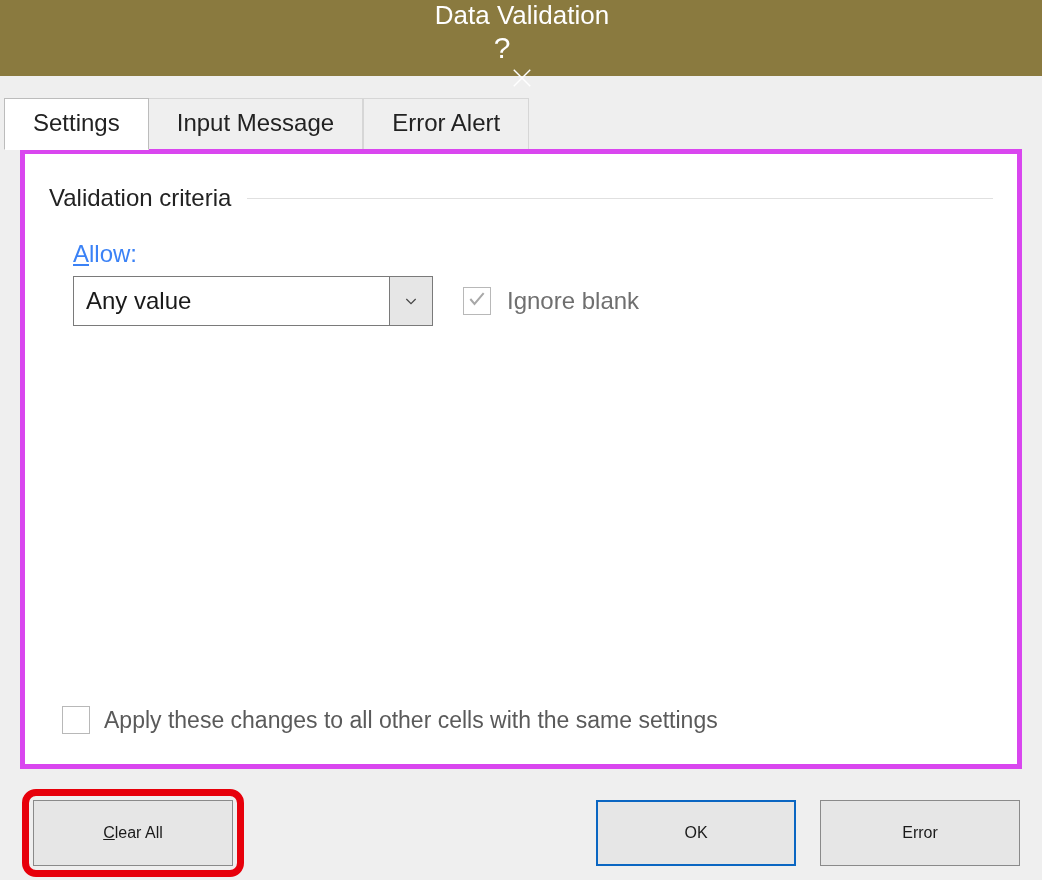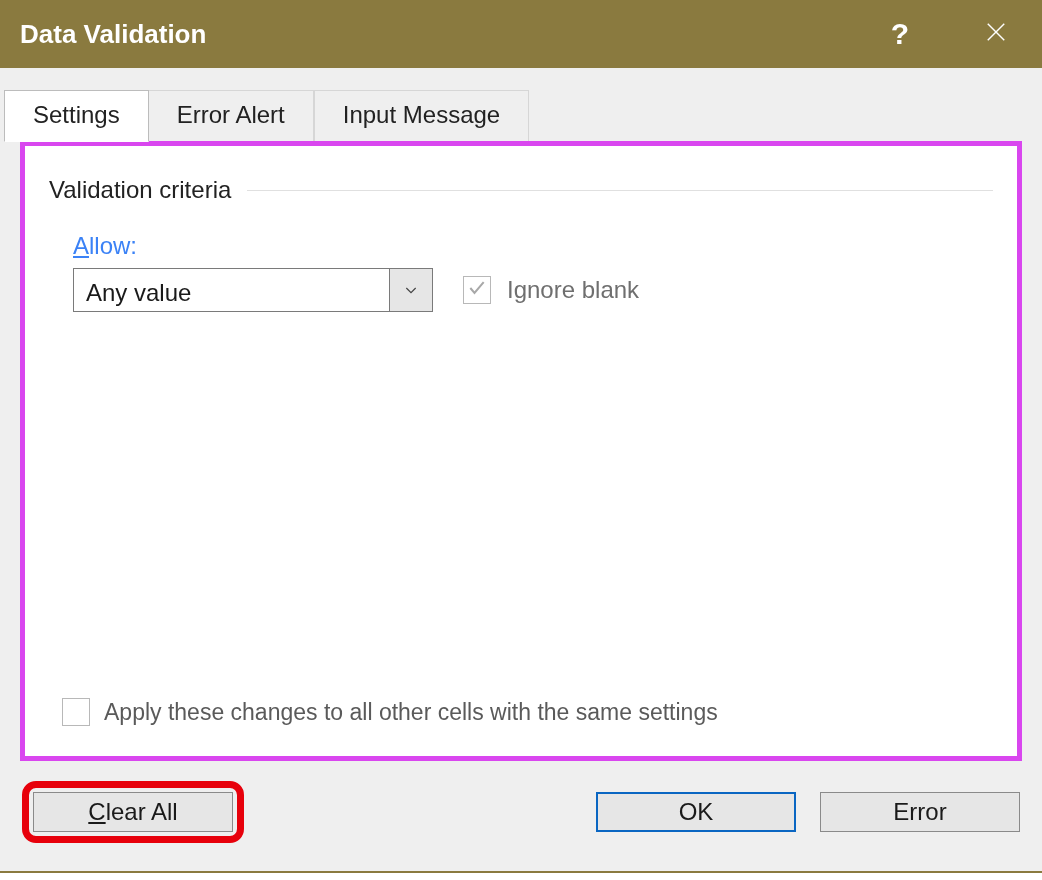--- a/index.html
+++ b/index.html
@@ -8,28 +8,29 @@
     width: 1042px; height: 880px;
     font-family: "Segoe UI", Arial, sans-serif;
     background: #ffffff;
   }
   .dialog {
     width: 1042px;
     background: #efefef;
     border-bottom: 2px solid #8a7a3f;
   }
   .titlebar {
-    height: 68px;
+    height: 76px;
     background: #8a7a3f;
     color: #ffffff;
     display: flex;
     align-items: center;
     padding: 0 18px 0 20px;
     font-size: 26px;
-    font-weight: 700;
+    font-weight: 400;
+    flex-direction: column;
   }
   .titlebar .title { flex: 1; }
   .titlebar .tb-btn {
     width: 56px; height: 56px;
     display: flex; align-items: center; justify-content: center;
     font-size: 26px;
     color: #ffffff;
   }
   .titlebar .tb-btn.help { font-size: 30px; margin-right: 40px;}
   .titlebar .tb-btn.close svg { width: 22px; height: 22px; }
@@ -91,21 +92,21 @@
   .field-label {
     font-size: 24px;
     color: #3b82f6;
     margin-bottom: 8px;
   }
   .field-label.disabled { color: #8a8a8a; }
   .field-label .ul { text-decoration: underline; }
   .combo {
     display: flex;
     width: 360px;
-    height: 44px;
+    height: 50px;
   }
   .combo .combo-text {
     flex: 1;
     border: 1px solid #7a7a7a;
     border-right: none;
     background: #ffffff;
     font-size: 24px;
     padding: 10px 12px;
     color: #1a1a1a;
   }
@@ -152,23 +153,23 @@
     font-size: 23px;
     color: #5a5a5a;
   }
   .buttonbar {
     display: flex;
     padding: 20px 22px 28px 22px;
     align-items: center;
     background: #efefef;
   }
   .btn {
-    height: 40px;
+    height: 66px;
     min-width: 200px;
-    font-size: 24px;
+    font-size: 16px;
     background: #e6e6e6;
     border: 1px solid #8a8a8a;
     display: flex;
     align-items: center;
     justify-content: center;
     color: #1a1a1a;
   }
   .btn .ul { text-decoration: underline; }
   .btn.default {
     border: 2px solid #0a66c2;
@@ -202,24 +203,24 @@
         </svg>
       </span>
     </div>
   </div>
 
   <div class="tabstrip">
     <div class="tab active">
       <span>Settings</span>
     </div>
     <div class="tab inactive">
+      <span>Input Message</span>
+    </div>
+    <div class="tab inactive">
       <span>Error Alert</span>
-    </div>
-    <div class="tab inactive">
-      <span>Input Message</span>
     </div>
   </div>
 
   <div class="panel">
 
     <div class="groupbox-title">
       <span>Validation criteria</span>
       <span class="line"></span>
     </div>
 

